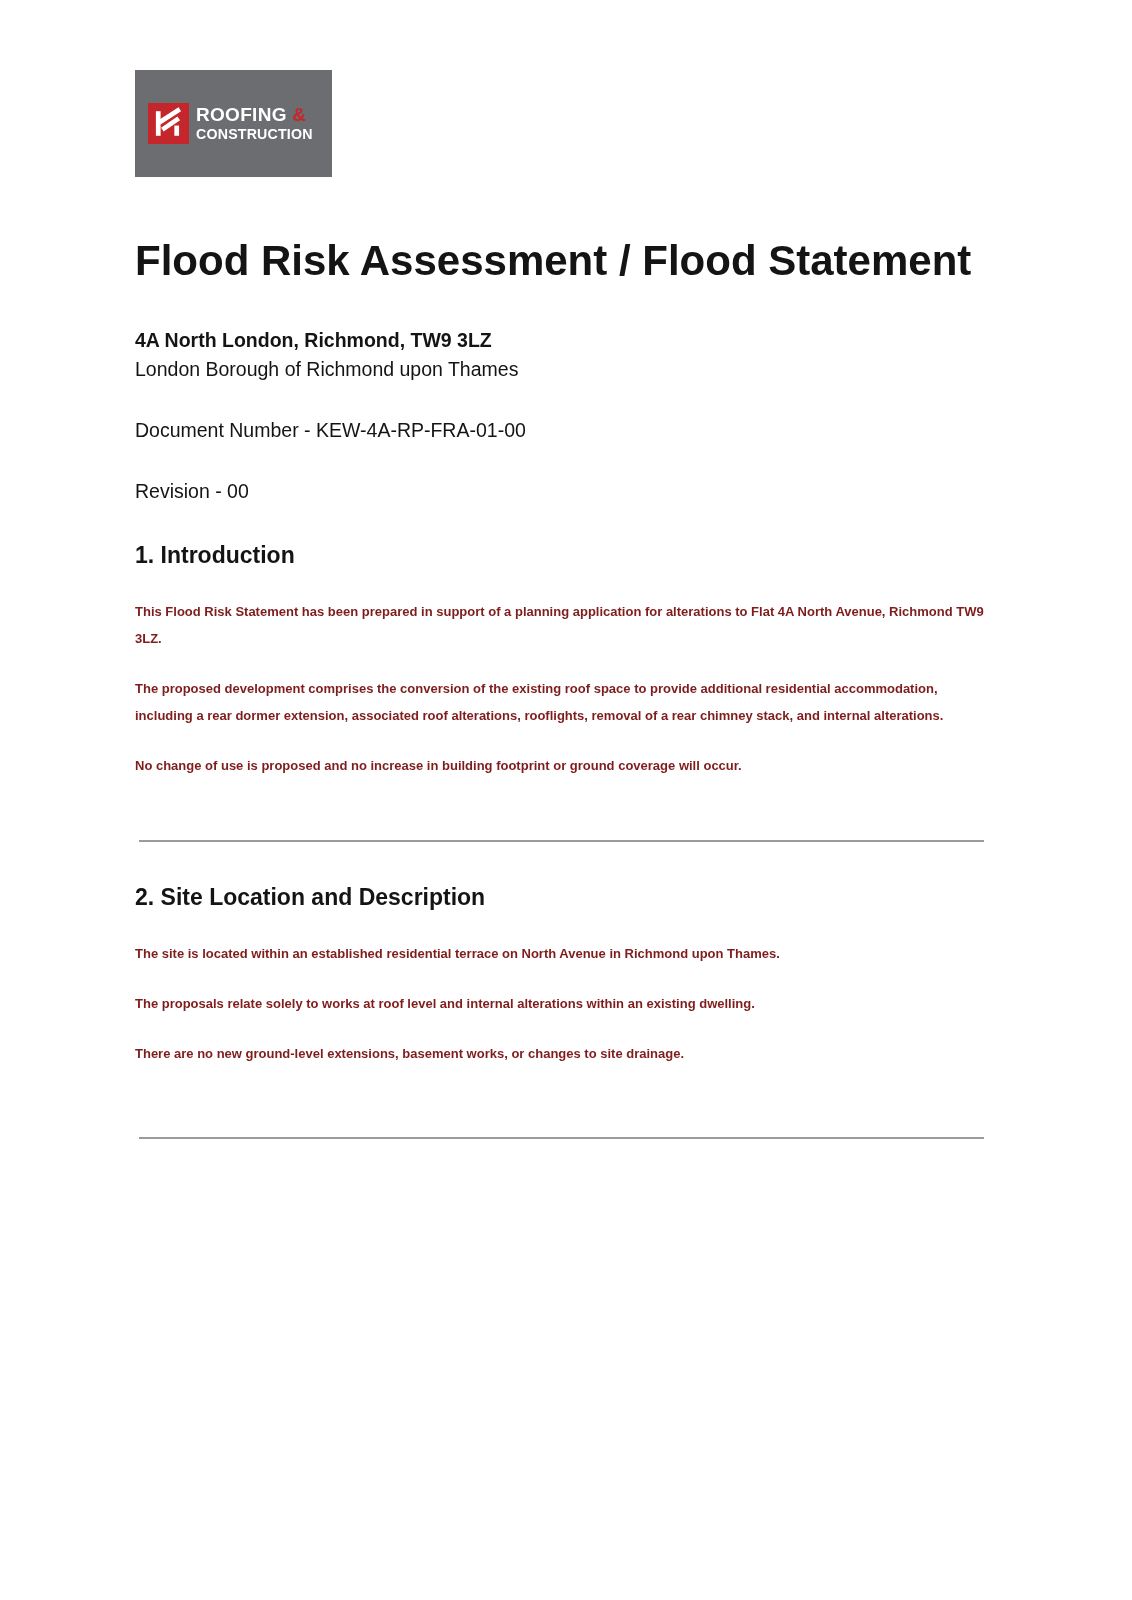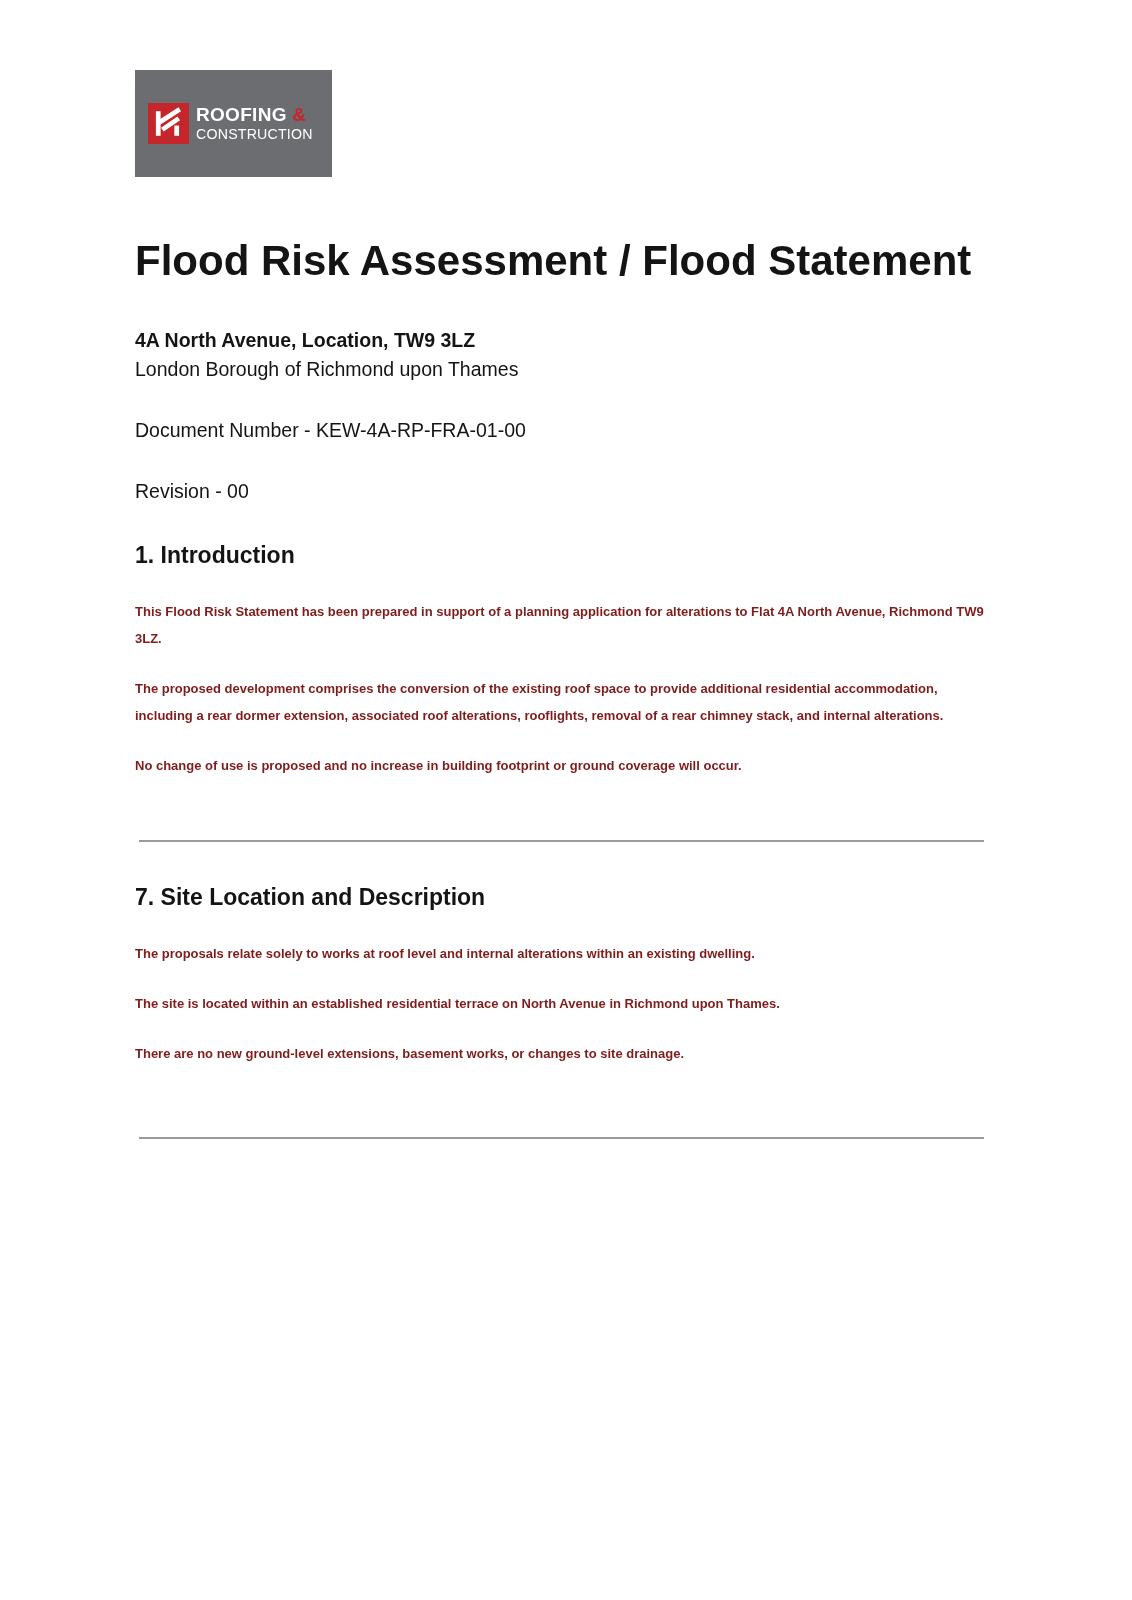--- a/index.html
+++ b/index.html
@@ -44,21 +44,21 @@
   }
   .logo-line1 {
     font-size: 19px;
     font-weight: 700;
     color: #ffffff;
     letter-spacing: 0.3px;
   }
   .logo-line1 .amp { color: #c5262c; font-weight: 700; }
   .logo-line2 {
     font-size: 14.2px;
-    font-weight: 400;
+    font-weight: 700;
     color: #ffffff;
     letter-spacing: 0.2px;
     margin-top: 3px;
   }
 
   
   h1.doc-title {
     font-size: 42px;
     line-height: 58px;
     font-weight: 700;
@@ -117,38 +117,38 @@
       <div class="logo-line1"><span>ROOFING </span><span class="amp">&amp;</span></div>
       <div class="logo-line2">CONSTRUCTION</div>
     </div>
   </div>
 
   <div class="content">
 
     <h1 class="doc-title">Flood Risk Assessment / Flood Statement</h1>
 
     <div class="meta">
-      <div class="addr">4A North Avenue, Location, TW9 3LZ</div>
+      <div class="addr">4A North London, Richmond, TW9 3LZ</div>
       <div>London Borough of Richmond upon Thames</div>
       <div class="gap">Document Number - KEW-4A-RP-FRA-01-00</div>
       <div class="gap">Revision - 00</div>
     </div>
 
     <div>
       <h2 class="section-heading">1. Introduction</h2>
       <p class="body-par">This Flood Risk Statement has been prepared in support of a planning application for alterations to Flat 4A North Avenue, Richmond TW9 3LZ.</p>
       <p class="body-par">The proposed development comprises the conversion of the existing roof space to provide additional residential accommodation, including a rear dormer extension, associated roof alterations, rooflights, removal of a rear chimney stack, and internal alterations.</p>
       <p class="body-par">No change of use is proposed and no increase in building footprint or ground coverage will occur.</p>
     </div>
 
     <hr class="divider">
 
     <div class="section-2-offset">
-      <h2 class="section-heading">7. Site Location and Description</h2>
+      <h2 class="section-heading">2. Site Location and Description</h2>
+      <p class="body-par">The site is located within an established residential terrace on North Avenue in Richmond upon Thames.</p>
       <p class="body-par">The proposals relate solely to works at roof level and internal alterations within an existing dwelling.</p>
-      <p class="body-par">The site is located within an established residential terrace on North Avenue in Richmond upon Thames.</p>
       <p class="body-par">There are no new ground-level extensions, basement works, or changes to site drainage.</p>
     </div>
 
     <hr class="divider" style="margin-top:70px;">
 
   </div>
 </div>
 
 </body></html>

